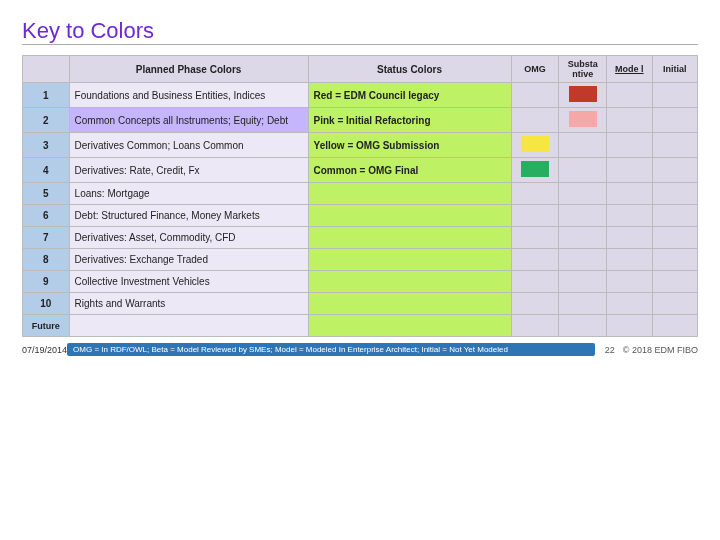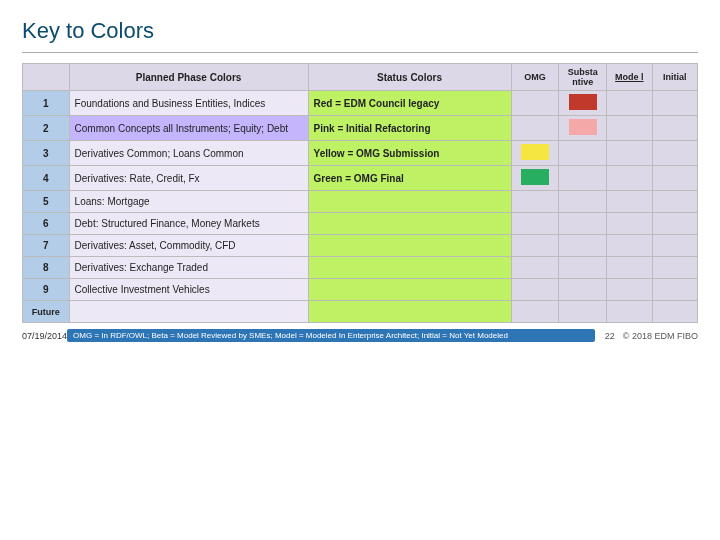--- a/index.html
+++ b/index.html
@@ -11,22 +11,21 @@
       font-size: 11px;
       color: #222;
       overflow: hidden;
     }
     .page {
       padding: 18px 22px 10px 22px;
     }
     h1 {
       font-size: 22px;
       font-weight: normal;
-      color: #0c4a6e;
-      margin-bottom: 8px;
+      color: #6d28d9;
     }
     hr.title-line {
       border: none;
       border-top: 1.5px solid #aaa;
       margin-bottom: 10px;
     }
     table.main-table {
       width: 100%;
       border-collapse: collapse;
       font-size: 10px;
@@ -197,21 +196,21 @@
     <td class="phase-cell" style="background:#ede8f5;">Derivatives Common; Loans Common</td>
     <td class="status-cell">Yellow = OMG Submission</td>
     <td class="color-cell omg-color" style="text-align:center;"><span class="color-swatch" style="background:#f5e642;display:inline-block;width:28px;height:16px;"></span></td>
     <td class="color-cell substantive-color" style="text-align:center;"></td>
     <td class="color-cell model-color" style="text-align:center;"></td>
     <td class="color-cell initial-color" style="text-align:center;"></td>
   </tr>
         <tr class="row-data row-4">
     <td class="num-cell" style="background:#b3cce8;text-align:center;font-weight:bold;">4</td>
     <td class="phase-cell" style="background:#ede8f5;">Derivatives: Rate, Credit, Fx</td>
-    <td class="status-cell">Green = OMG Final</td>
+    <td class="status-cell">Common = OMG Final</td>
     <td class="color-cell omg-color" style="text-align:center;"><span class="color-swatch" style="background:#27ae60;display:inline-block;width:28px;height:16px;"></span></td>
     <td class="color-cell substantive-color" style="text-align:center;"></td>
     <td class="color-cell model-color" style="text-align:center;"></td>
     <td class="color-cell initial-color" style="text-align:center;"></td>
   </tr>
         <tr class="row-data row-5">
     <td class="num-cell" style="background:#b3cce8;text-align:center;font-weight:bold;">5</td>
     <td class="phase-cell" style="background:#ede8f5;">Loans: Mortgage</td>
     <td class="status-cell"></td>
     <td class="color-cell omg-color" style="text-align:center;"></td>
@@ -242,20 +241,29 @@
     <td class="phase-cell" style="background:#ede8f5;">Derivatives: Exchange Traded</td>
     <td class="status-cell"></td>
     <td class="color-cell omg-color" style="text-align:center;"></td>
     <td class="color-cell substantive-color" style="text-align:center;"></td>
     <td class="color-cell model-color" style="text-align:center;"></td>
     <td class="color-cell initial-color" style="text-align:center;"></td>
   </tr>
         <tr class="row-data row-9">
     <td class="num-cell" style="background:#b3cce8;text-align:center;font-weight:bold;">9</td>
     <td class="phase-cell" style="background:#ede8f5;">Collective Investment Vehicles</td>
+    <td class="status-cell"></td>
+    <td class="color-cell omg-color" style="text-align:center;"></td>
+    <td class="color-cell substantive-color" style="text-align:center;"></td>
+    <td class="color-cell model-color" style="text-align:center;"></td>
+    <td class="color-cell initial-color" style="text-align:center;"></td>
+  </tr>
+        <tr class="row-data row-10">
+    <td class="num-cell" style="background:#b3cce8;text-align:center;font-weight:bold;">10</td>
+    <td class="phase-cell" style="background:#ede8f5;">Rights and Warrants</td>
     <td class="status-cell"></td>
     <td class="color-cell omg-color" style="text-align:center;"></td>
     <td class="color-cell substantive-color" style="text-align:center;"></td>
     <td class="color-cell model-color" style="text-align:center;"></td>
     <td class="color-cell initial-color" style="text-align:center;"></td>
   </tr>
         <tr class="future-row">
   <td class="num-cell future" style="background:#b3cce8;text-align:center;font-size:9px;font-weight:bold;">Future</td>
   <td class="phase-cell" style="background:#ede8f5;"></td>
   <td class="status-cell"></td>

